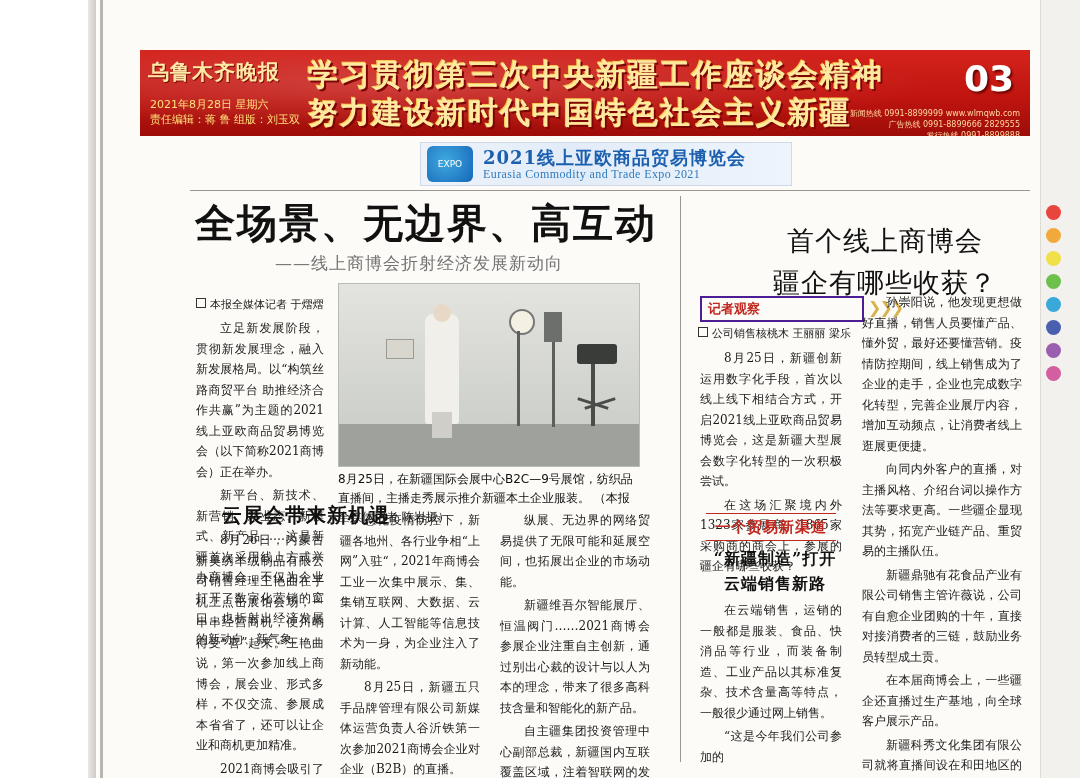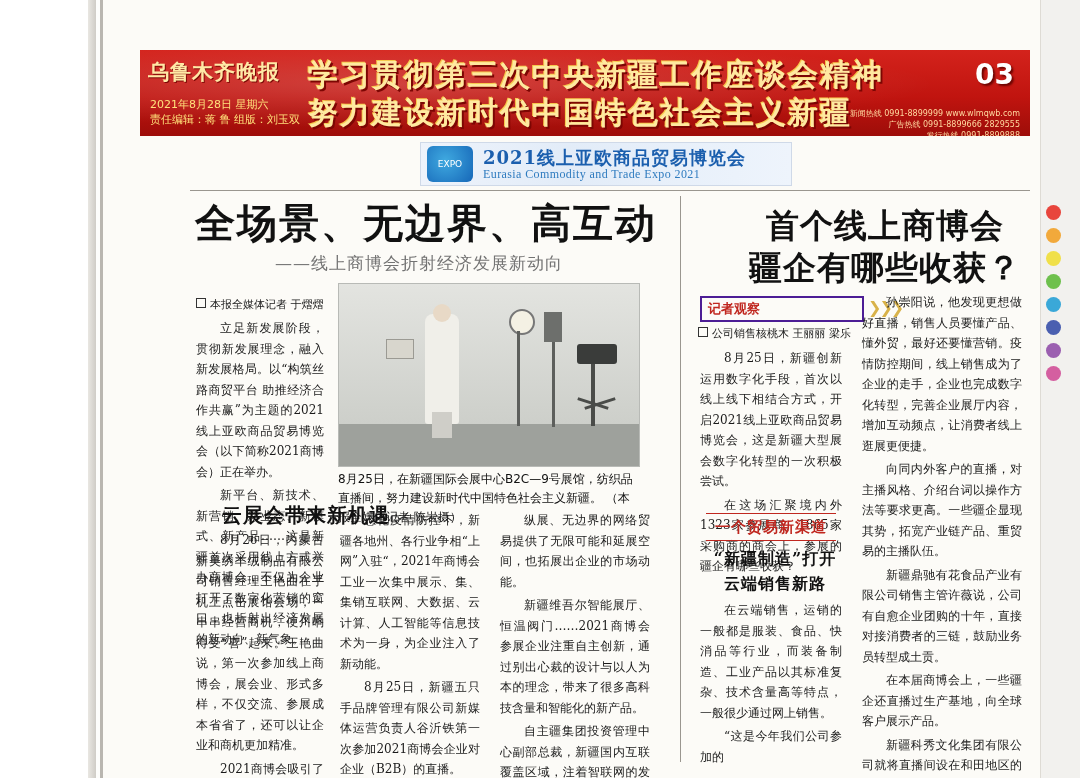--- a/index.html
+++ b/index.html
@@ -65,21 +65,21 @@
   .mh-headline{
     position:absolute;left:168px;top:6px;width:560px;
     color:#ffe9a0;
     font-family:"DejaVu Serif","Liberation Serif",serif;
     font-weight:bold;font-size:30px;line-height:38px;letter-spacing:2px;
     text-shadow:2px 2px 0 #7c0603, -1px -1px 0 #f7c94d;
     white-space:nowrap;
   }
   .mh-num{
     position:absolute;right:16px;top:8px;
-    color:#ffffff;font-size:28px;font-weight:bold;
+    color:#ffffff;font-size:36px;font-weight:bold;
     font-family:"DejaVu Sans","Liberation Sans",sans-serif;
     text-shadow:2px 2px 2px #6d0502;
   }
   .mh-info{
     position:absolute;right:10px;top:58px;width:190px;
     color:#ffd9a0;font-size:8px;line-height:11px;text-align:right;
   }
 
   
   .expo{
@@ -171,23 +171,23 @@
   .col p{margin:0 0 3px 0;text-indent:24px;}
   .subhead{
     position:absolute;
     font-family:"DejaVu Serif","Liberation Serif",serif;
     font-weight:bold;font-size:20px;color:#111;letter-spacing:1px;
     white-space:nowrap;
   }
 
   
   .r-title{
-    position:absolute;left:745px;top:205px;width:280px;
-    font-family:"DejaVu Serif","Liberation Serif",serif;
-    font-weight:bold;font-size:33px;line-height:42px;color:#111;letter-spacing:1px;
+    position:absolute;left:745px;top:220px;width:280px;
+    font-family:"DejaVu Serif","Liberation Serif",serif;
+    font-weight:normal;font-size:27px;line-height:42px;color:#111;letter-spacing:1px;
     text-align:center;
   }
   .tagbox{
     position:absolute;left:700px;top:296px;width:160px;height:22px;
     border:2px solid #4c1d95;
   }
   .tagbox span{
     display:block;padding:2px 6px;color:#c0271f;font-size:13px;font-weight:bold;
     font-family:"DejaVu Serif","Liberation Serif",serif;
   }
@@ -274,21 +274,21 @@
   <div class="ph-light1"></div>
     <div class="ph-stand1"></div>
   <div class="ph-light2"></div>
     <div class="ph-stand2"></div>
   <div class="ph-cam"></div>
     <div class="ph-tripod"></div>
     <div class="ph-tri-l"></div>
     <div class="ph-tri-r"></div>
 </div>
 <div class="caption">
-  <span>8月25日，在新疆国际会展中心B2C—9号展馆，纺织品直播间，努力建设新时代中国特色社会主义新疆。</span>
+  <span>8月25日，在新疆国际会展中心B2C—9号展馆，纺织品直播间，主播走秀展示推介新疆本土企业服装。</span>
   <span>（本报全媒体记者 陈岩摄）</span>
 </div>
 
 <div class="col" style="left:196px;top:318px;width:128px;">
   <p>立足新发展阶段，贯彻新发展理念，融入新发展格局。以“构筑丝路商贸平台 助推经济合作共赢”为主题的2021线上亚欧商品贸易博览会（以下简称2021商博会）正在举办。</p>
   <p>新平台、新技术、新营销、新业态、新模式、新产品……这是新疆首次采用线上方式举办商博会，不仅为企业打开了数字化营销的窗口，也折射出经济发展的新动向、新气象。</p>
 </div>
 <div class="subhead" style="left:222px;top:502px;">云展会带来新机遇</div>
 <div class="col" style="left:196px;top:530px;width:128px;">
   <p>8月26日，内蒙古新美绣羊绒制品有限公司销售经理王艳曲在手机上点击展馆会场，一串串经营商机，便川晌得受“喜”起来。王艳曲说，第一次参加线上商博会，展会业、形式多样，不仅交流、参展成本省省了，还可以让企业和商机更加精准。</p>

